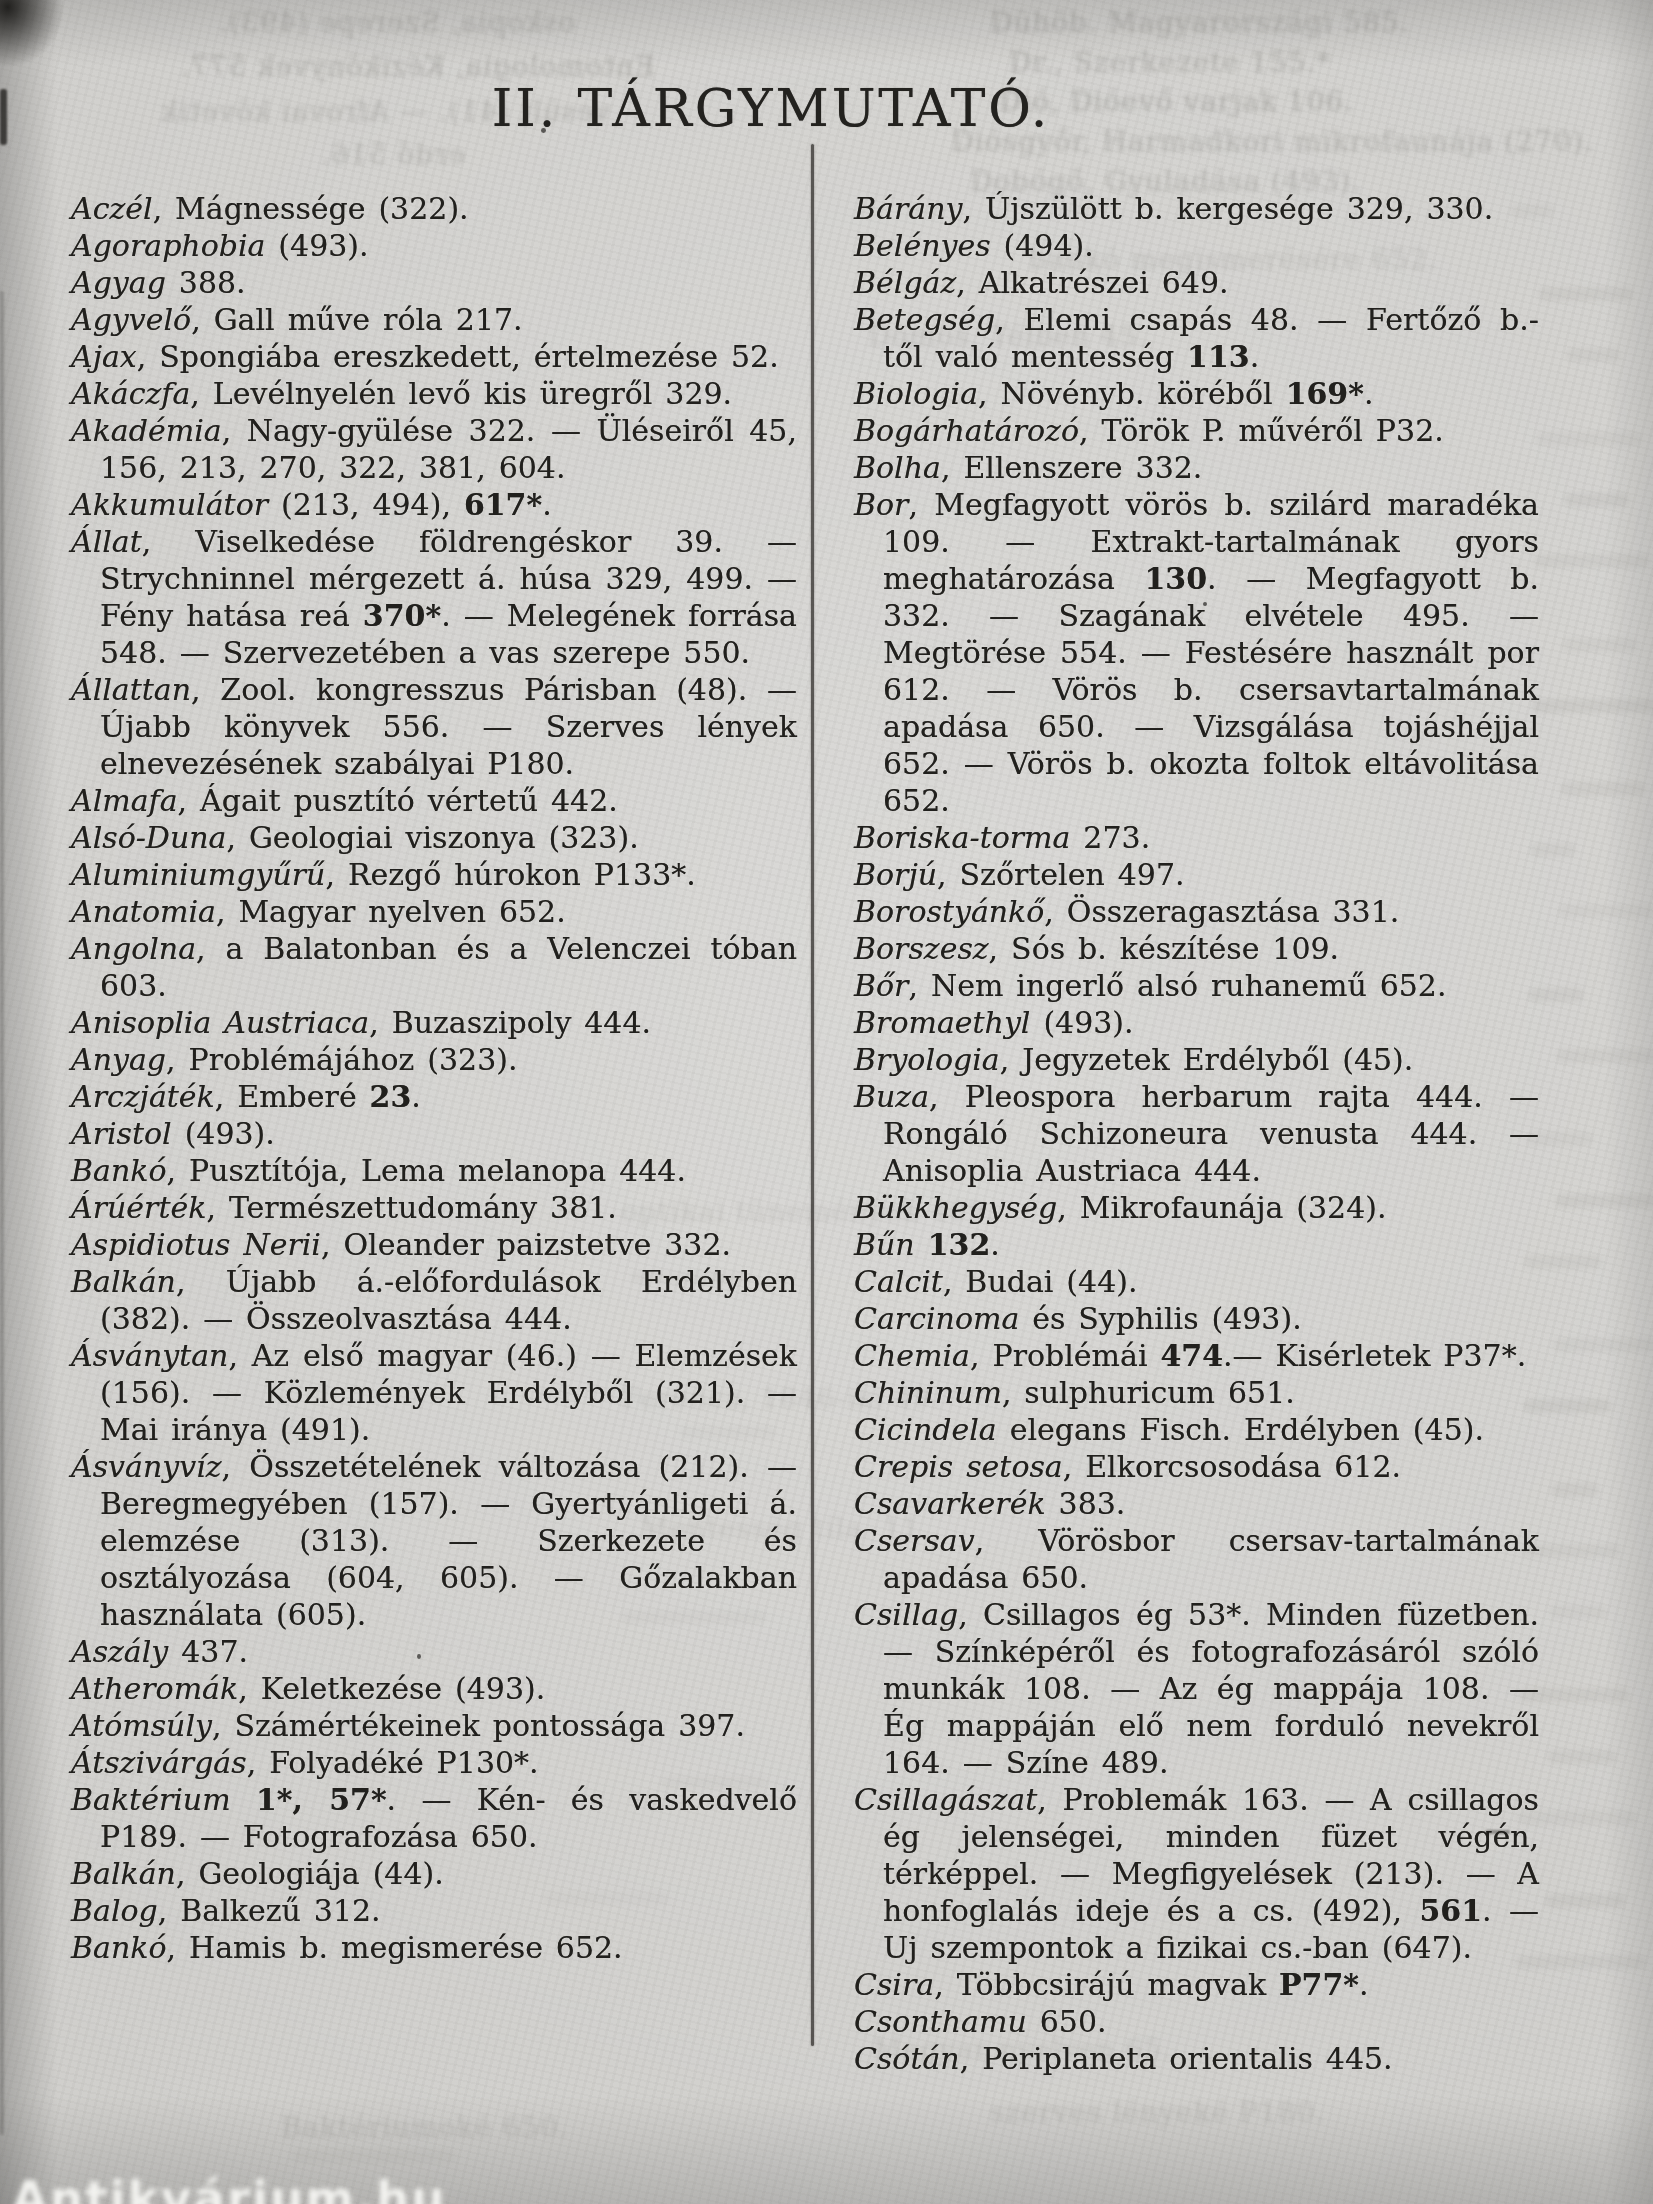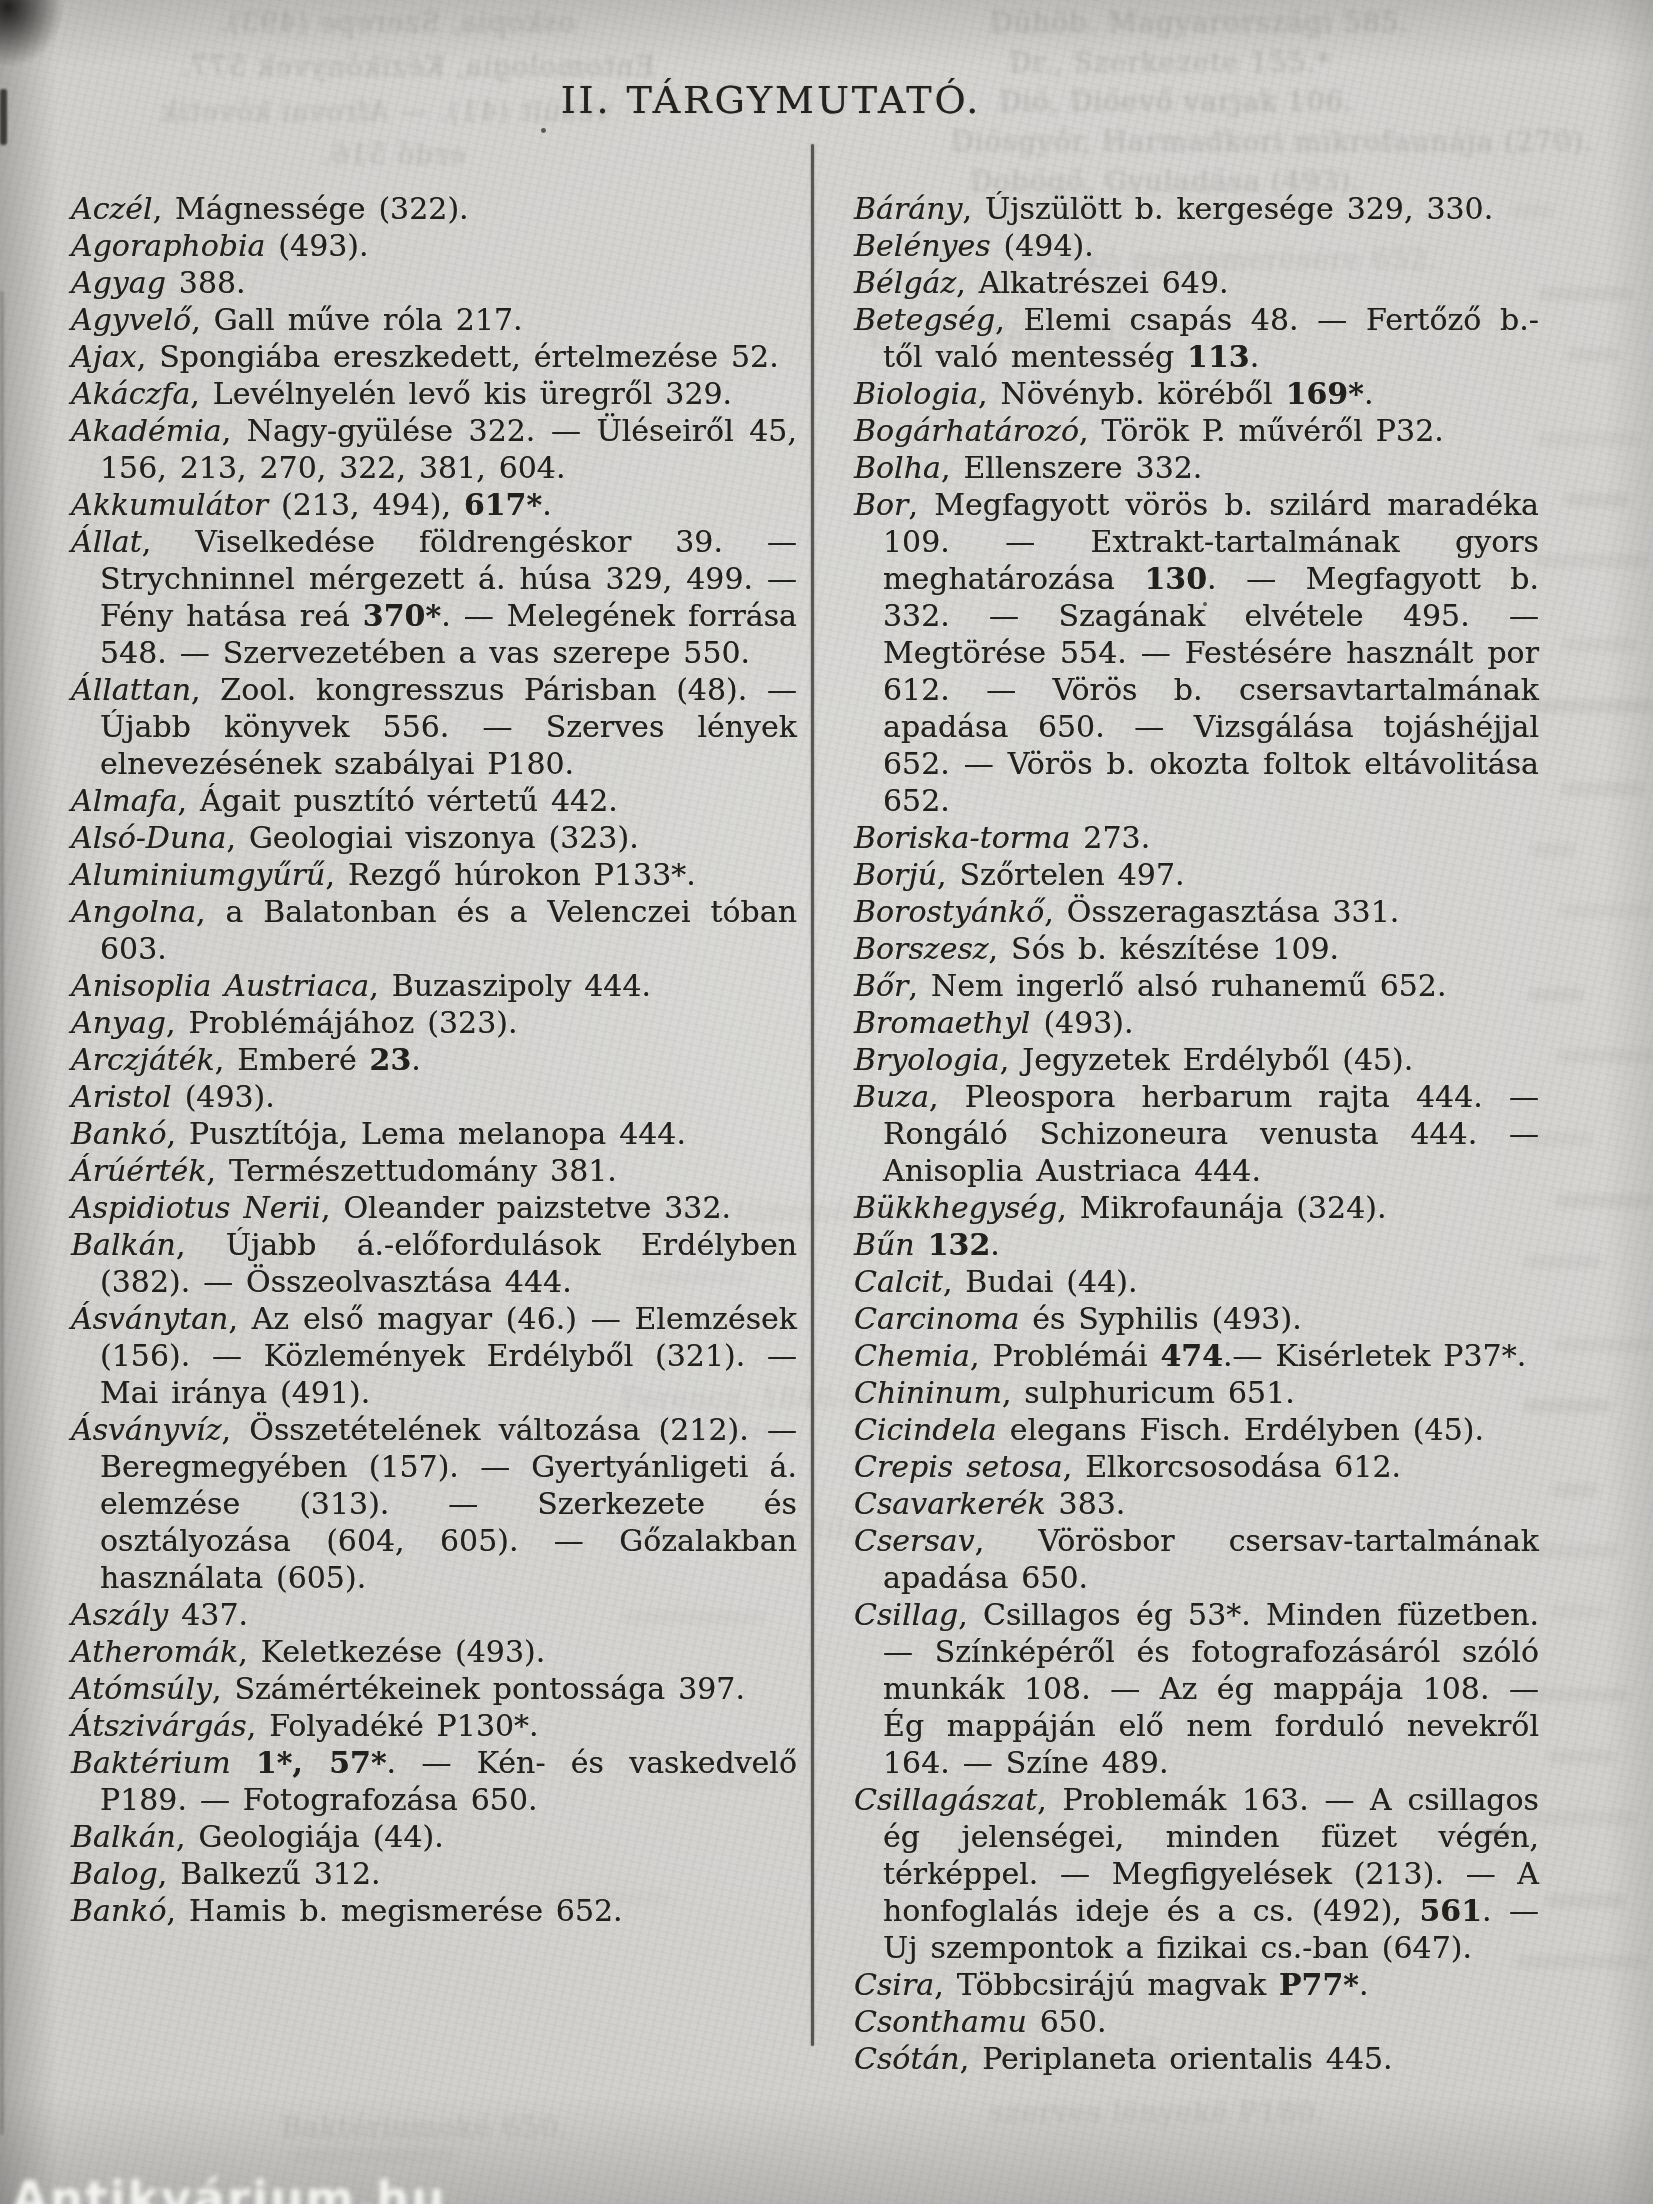--- a/index.html
+++ b/index.html
@@ -16,21 +16,21 @@
     color:#21201d;
   }
   .grain{
     position:absolute;inset:0;pointer-events:none;
     background:
       repeating-linear-gradient(13deg, rgba(120,118,112,.05) 0 1.9px, rgba(0,0,0,0) 1.9px 6.8px),
       repeating-linear-gradient(104deg, rgba(90,88,84,.04) 0 2.9px, rgba(0,0,0,0) 2.9px 8.7px);
   }
   .title{
     position:absolute;left:58px;top:78px;width:1426px;
-    text-align:center;font-size:38px;letter-spacing:2.9px;
+    text-align:center;font-size:52px;letter-spacing:2.9px;
     color:#23221f;text-shadow:0 0 0.7px rgba(30,28,26,.65);
     white-space:nowrap;
   }
   .col{
     position:absolute;top:190px;
     font-size:30px;line-height:37px;
     text-align:justify;
     text-shadow:0 0 0.6px rgba(32,30,28,.55);
   }
   #col-left{left:71px;width:726px;}
@@ -138,20 +138,21 @@
       <p class="entry"><span class="hw">Agyvelő</span><span>, Gall műve róla 217.</span></p>
       <p class="entry"><span class="hw">Ajax</span><span>, Spongiába ereszkedett, értelmezése 52.</span></p>
       <p class="entry"><span class="hw">Akáczfa</span><span>, Levélnyelén levő kis üregről 329.</span></p>
       <p class="entry"><span class="hw">Akadémia</span><span>, Nagy-gyülése 322. — Üléseiről 45, 156, 213, 270, 322, 381, 604.</span></p>
       <p class="entry"><span class="hw">Akkumulátor</span><span> (213, 494), </span><span class="bd">617*</span><span>.</span></p>
       <p class="entry"><span class="hw">Állat</span><span>, Viselkedése földrengéskor 39. — Strychninnel mérgezett á. húsa 329, 499. — Fény hatása reá </span><span class="bd">370*</span><span>. — Melegének forrása 548. — Szervezetében a vas szerepe 550.</span></p>
       <p class="entry"><span class="hw">Állattan</span><span>, Zool. kongresszus Párisban (48). — Újabb könyvek 556. — Szerves lények elnevezésének szabályai P180.</span></p>
       <p class="entry"><span class="hw">Almafa</span><span>, Ágait pusztító vértetű 442.</span></p>
       <p class="entry"><span class="hw">Alsó-Duna</span><span>, Geologiai viszonya (323).</span></p>
       <p class="entry"><span class="hw">Aluminiumgyűrű</span><span>, Rezgő húrokon P133*.</span></p>
+      <p class="entry"><span class="hw">Anatomia</span><span>, Magyar nyelven 652.</span></p>
       <p class="entry"><span class="hw">Angolna</span><span>, a Balatonban és a Velenczei tóban 603.</span></p>
       <p class="entry"><span class="hw">Anisoplia Austriaca</span><span>, Buzaszipoly 444.</span></p>
       <p class="entry"><span class="hw">Anyag</span><span>, Problémájához (323).</span></p>
       <p class="entry"><span class="hw">Arczjáték</span><span>, Emberé </span><span class="bd">23</span><span>.</span></p>
       <p class="entry"><span class="hw">Aristol</span><span> (493).</span></p>
       <p class="entry"><span class="hw">Bankó</span><span>, Pusztítója, Lema melanopa 444.</span></p>
       <p class="entry"><span class="hw">Árúérték</span><span>, Természettudomány 381.</span></p>
       <p class="entry"><span class="hw">Aspidiotus Nerii</span><span>, Oleander paizstetve 332.</span></p>
       <p class="entry"><span class="hw">Balkán</span><span>, Újabb á.-előfordulások Erdélyben (382). — Összeolvasztása 444.</span></p>
       <p class="entry"><span class="hw">Ásványtan</span><span>, Az első magyar (46.) — Elemzések (156). — Közlemények Erdélyből (321). — Mai iránya (491).</span></p>

